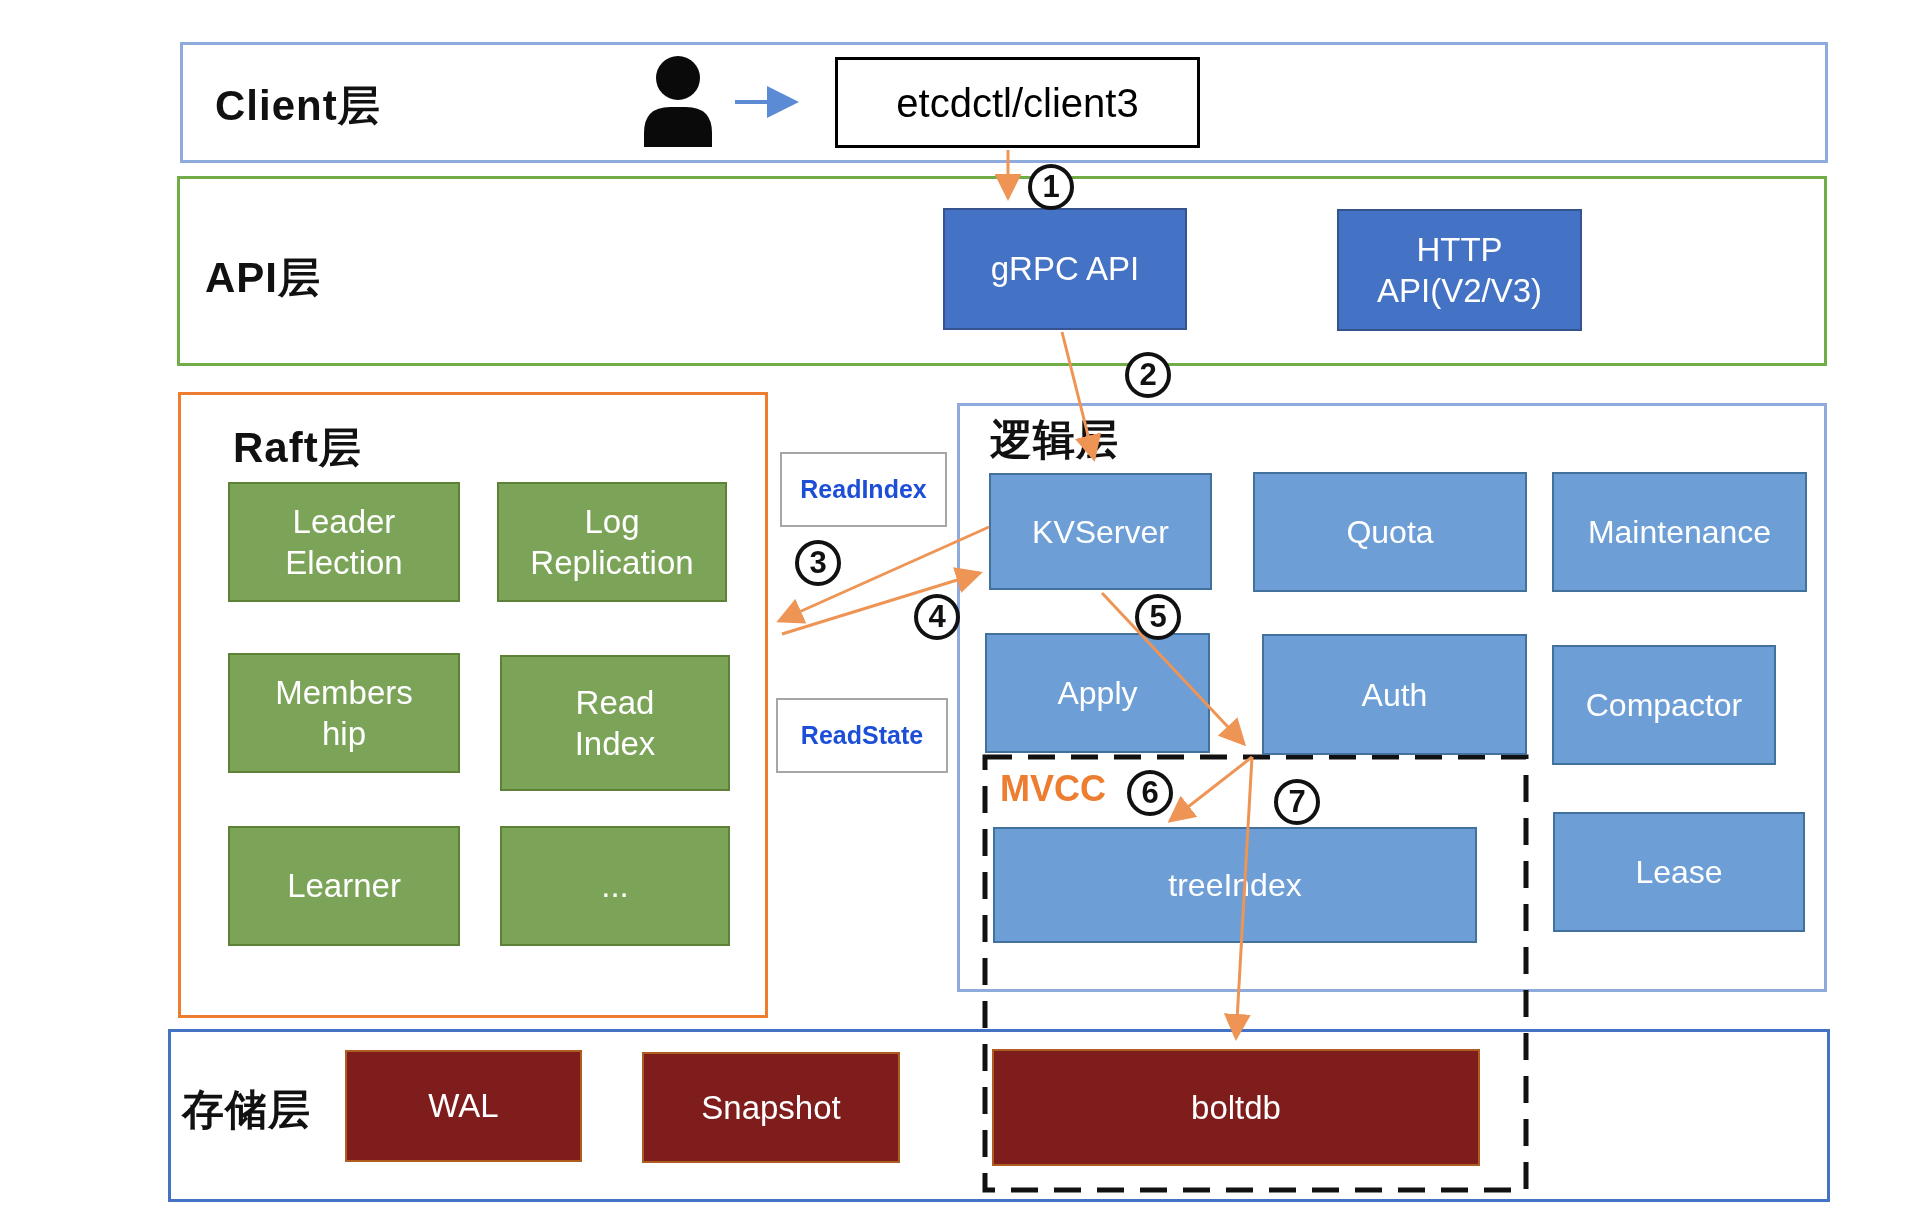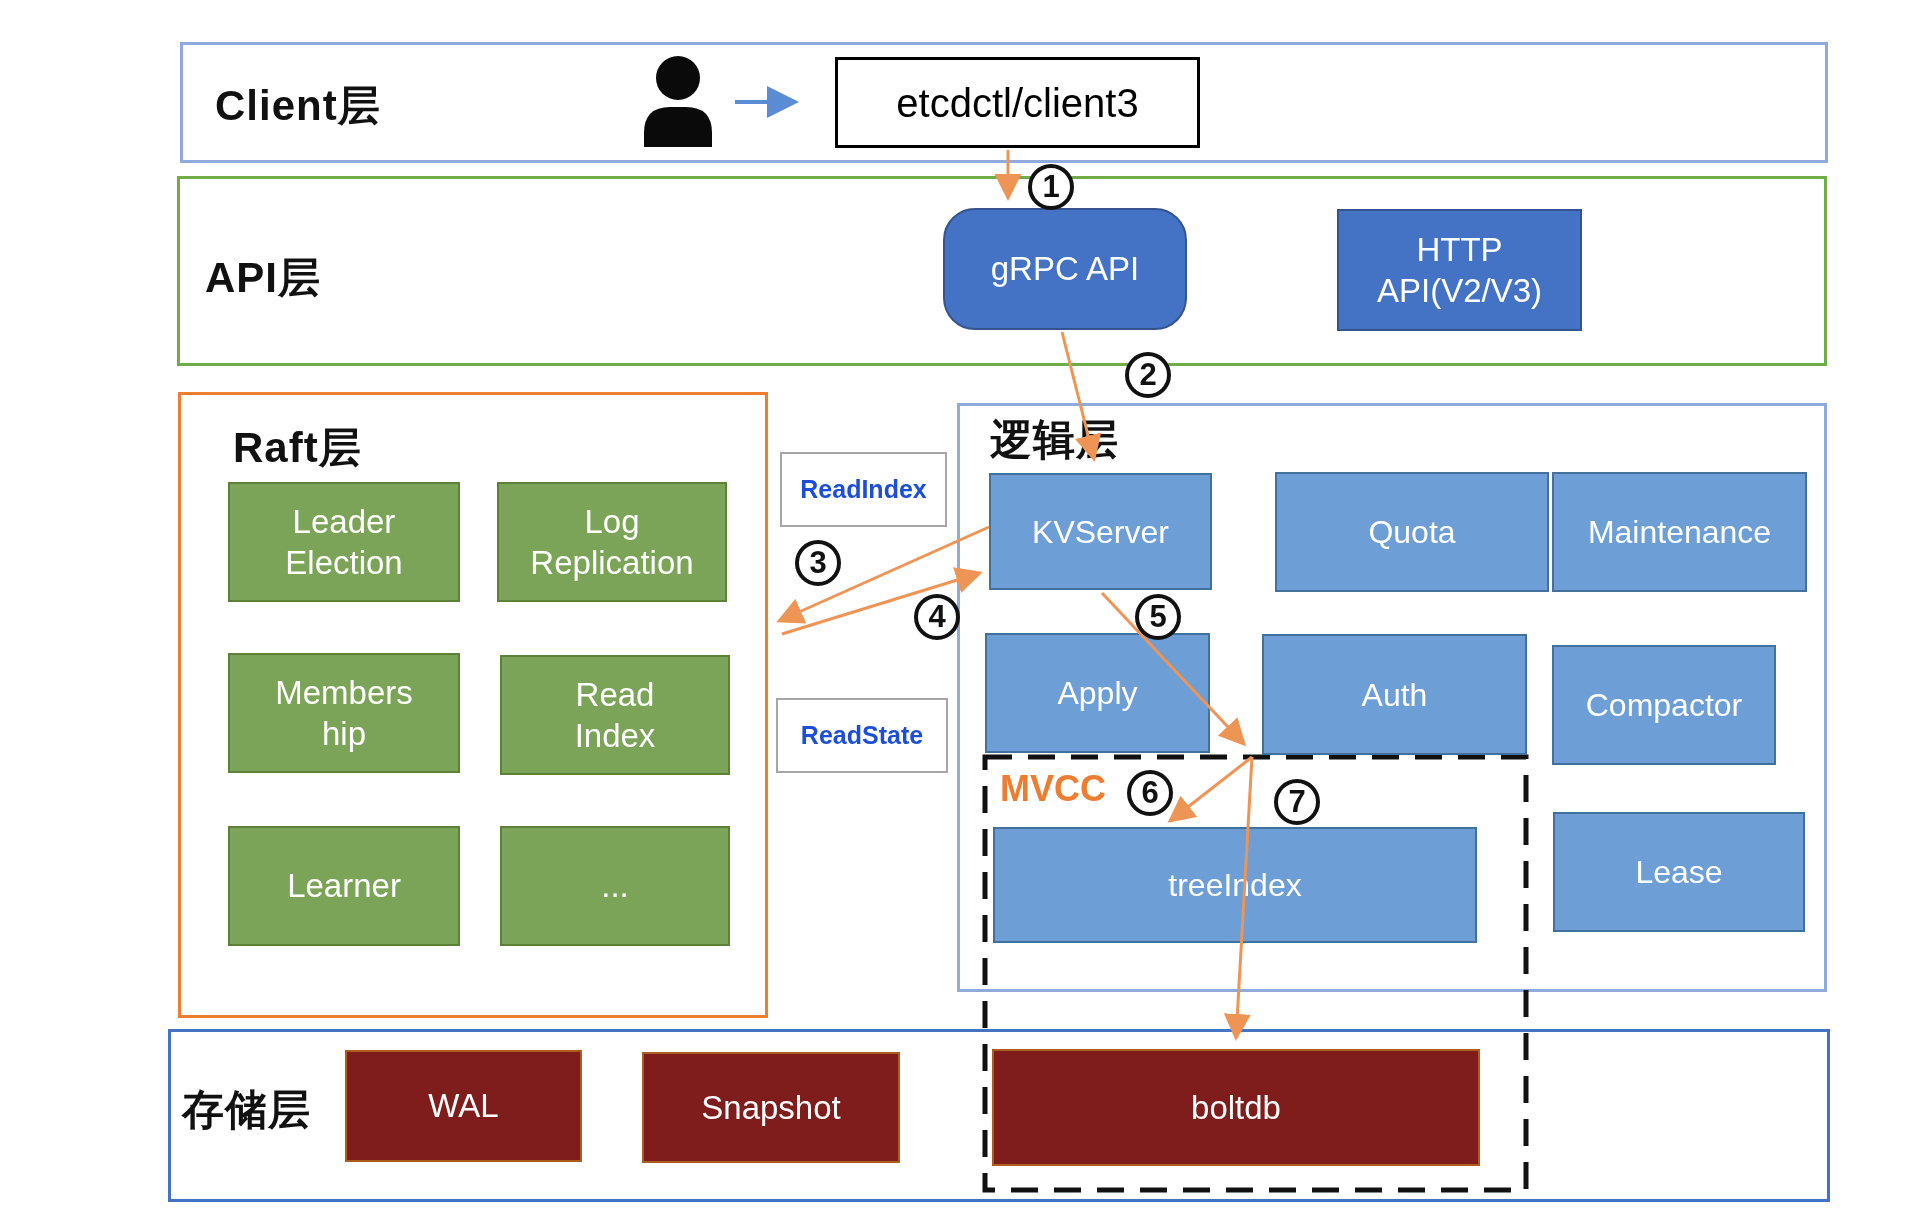--- a/index.html
+++ b/index.html
@@ -49,40 +49,40 @@
   <div class="layer-label" style="left:233px;top:420px;">Raft层</div>
   <div class="layer-label" style="left:990px;top:412px;">逻辑层</div>
   <div class="layer-label" style="left:182px;top:1082px;">存储层</div>
 
   <svg id="person-icon" width="82" height="92" viewBox="0 0 82 92">
     <circle cx="41" cy="23" r="22" fill="#0a0a0a"></circle>
     <path d="M7 92 V78 Q7 52 33 52 H49 Q75 52 75 78 V92 Z" fill="#0a0a0a"></path>
   </svg>
   <div class="bx client-cmd" style="left:835px;top:57px;width:365px;height:91px;">etcdctl/client3</div>
 
-  <div class="bx blue-dark" style="left:943px;top:208px;width:244px;height:122px;border-radius:32px;">gRPC API</div>
+  <div class="bx blue-dark" style="left:943px;top:208px;width:244px;height:122px;">gRPC API</div>
   <div class="bx blue-dark" style="left:1337px;top:209px;width:245px;height:122px;text-align:center;">HTTP
 API(V2/V3)</div>
 
   <div class="bx green" style="left:228px;top:482px;width:232px;height:120px;">Leader
 Election</div>
   <div class="bx green" style="left:497px;top:482px;width:230px;height:120px;">Log
 Replication</div>
   <div class="bx green" style="left:228px;top:653px;width:232px;height:120px;">Members
 hip</div>
-  <div class="bx green" style="left:500px;top:655px;width:230px;height:120px;">Read
+  <div class="bx green" style="left:500px;top:655px;width:230px;height:136px;">Read
 Index</div>
   <div class="bx green" style="left:228px;top:826px;width:232px;height:120px;">Learner</div>
   <div class="bx green" style="left:500px;top:826px;width:230px;height:120px;">...</div>
 
   <div class="bx white-red" style="left:780px;top:452px;width:167px;height:75px;">ReadIndex</div>
   <div class="bx white-red" style="left:776px;top:650px;width:172px;height:75px;margin-top:48px;">ReadState</div>
 
   <div class="bx blue-mid" style="left:989px;top:473px;width:223px;height:117px;">KVServer</div>
-  <div class="bx blue-mid" style="left:1253px;top:472px;width:274px;height:120px;margin-left:22px;">Quota</div>
+  <div class="bx blue-mid" style="left:1253px;top:472px;width:274px;height:120px;">Quota</div>
   <div class="bx blue-mid" style="left:1552px;top:472px;width:255px;height:120px;">Maintenance</div>
   <div class="bx blue-mid" style="left:985px;top:633px;width:225px;height:120px;">Apply</div>
   <div class="bx blue-mid" style="left:1262px;top:634px;width:265px;height:121px;">Auth</div>
   <div class="bx blue-mid" style="left:1552px;top:633px;width:224px;height:120px;margin-top:12px;">Compactor</div>
   <div class="bx blue-mid" style="left:993px;top:827px;width:484px;height:116px;">treeIndex</div>
   <div class="bx blue-mid" style="left:1553px;top:812px;width:252px;height:120px;">Lease</div>
   <div class="mvcc-label" style="left:1000px;top:768px;">MVCC</div>
 
   <div class="bx orange" style="left:345px;top:1050px;width:237px;height:112px;">WAL</div>
   <div class="bx orange" style="left:642px;top:1052px;width:258px;height:111px;">Snapshot</div>

